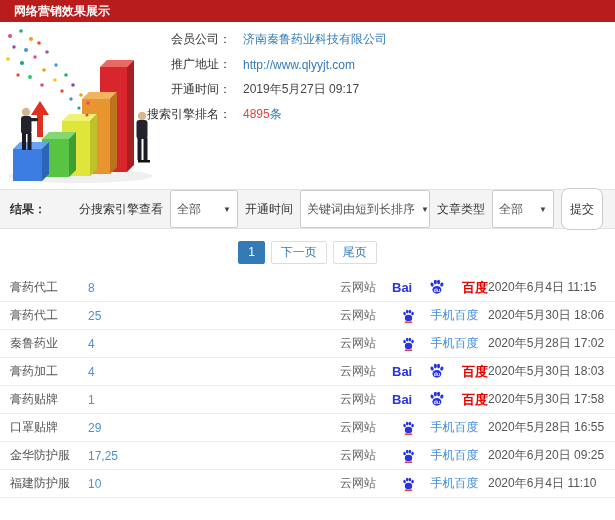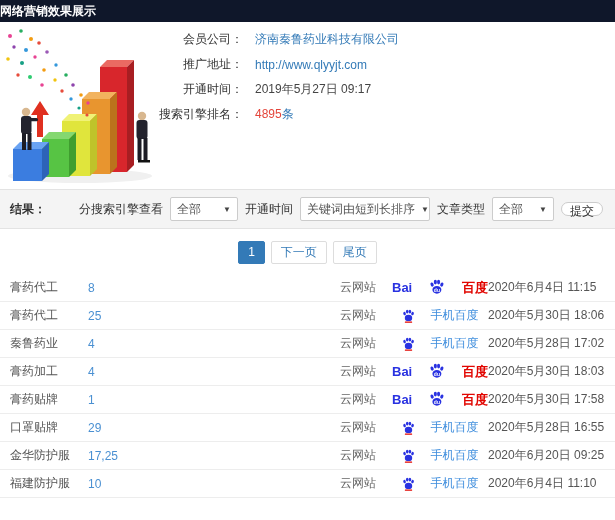--- a/index.html
+++ b/index.html
@@ -1,46 +1,46 @@
 <!DOCTYPE html>
 <html><head>
 <meta charset="utf-8">
 <style>
   html,body{margin:0;padding:0;background:#fff;}
   .page{width:615px;height:520px;position:relative;overflow:hidden;background:#fff;
         font-family:"Liberation Sans",sans-serif;font-size:12px;color:#333;}
 
   
-  .titlebar{height:22px;background:#0f172a;color:#fff;font-weight:bold;
-            line-height:22px;font-size:12px;}
+  .titlebar{height:22px;background:#b91c1c;color:#fff;font-weight:bold;
+            line-height:22px;padding-left:14px;font-size:12px;}
 
   
   .info-section{position:relative;height:167px;}
   svg.illustration{position:absolute;left:0;top:2px;width:175px;height:162px;}
-  .info-rows{position:absolute;left:148px;top:5px;}
+  .info-rows{position:absolute;left:136px;top:5px;}
   .info-row{display:flex;align-items:center;height:25px;}
   .i-label{width:95px;text-align:right;color:#333;}
   .i-value{margin-left:12px;}
   .v-link{color:#337ab7;cursor:pointer;text-decoration:none;}
   .v-text{color:#444;}
   .count-red{color:#e4453b;}
   .count-suffix{color:#337ab7;}
 
   
   .filter-bar{height:40px;background:#f4f4f4;border-top:1px solid #e3e3e3;
               border-bottom:1px solid #e3e3e3;display:flex;align-items:center;
               padding:0 12px 0 10px;box-sizing:border-box;}
   .result-label{font-weight:bold;color:#333;font-family:Liberation Serif, serif;}
   .filter-controls{margin-left:auto;display:flex;align-items:center;gap:7px;}
   .f-label{font-weight:normal;color:#333;white-space:nowrap;}
-  .select{background:#fff;border:1px solid #ccc;border-radius:2px;height:24px;
+  .select{background:#fff;border:1px solid #ccc;border-radius:2px;height:38px;
           display:flex;align-items:center;justify-content:space-between;
           padding:0 6px;color:#555;cursor:pointer;box-sizing:border-box;white-space:nowrap;}
   .caret{font-size:8px;color:#444;margin-left:6px;}
-  .submit{background:#fff;border:1px solid #ccc;border-radius:8px;height:14px;
+  .submit{background:#fff;border:1px solid #ccc;border-radius:8px;height:42px;
           padding:0 8px;font-size:12px;color:#333;cursor:pointer;
           font-family:"Liberation Sans",sans-serif;}
 
   
   .pagination{margin-top:12px;display:flex;justify-content:center;gap:6px;height:23px;}
   .page-btn{border:1px solid #ddd;background:#fff;color:#337ab7;padding:0 9px;
             line-height:21px;font-size:12px;border-radius:2px;cursor:pointer;}
   .page-btn.active{background:#337ab7;border-color:#337ab7;color:#fff;}
 
   

